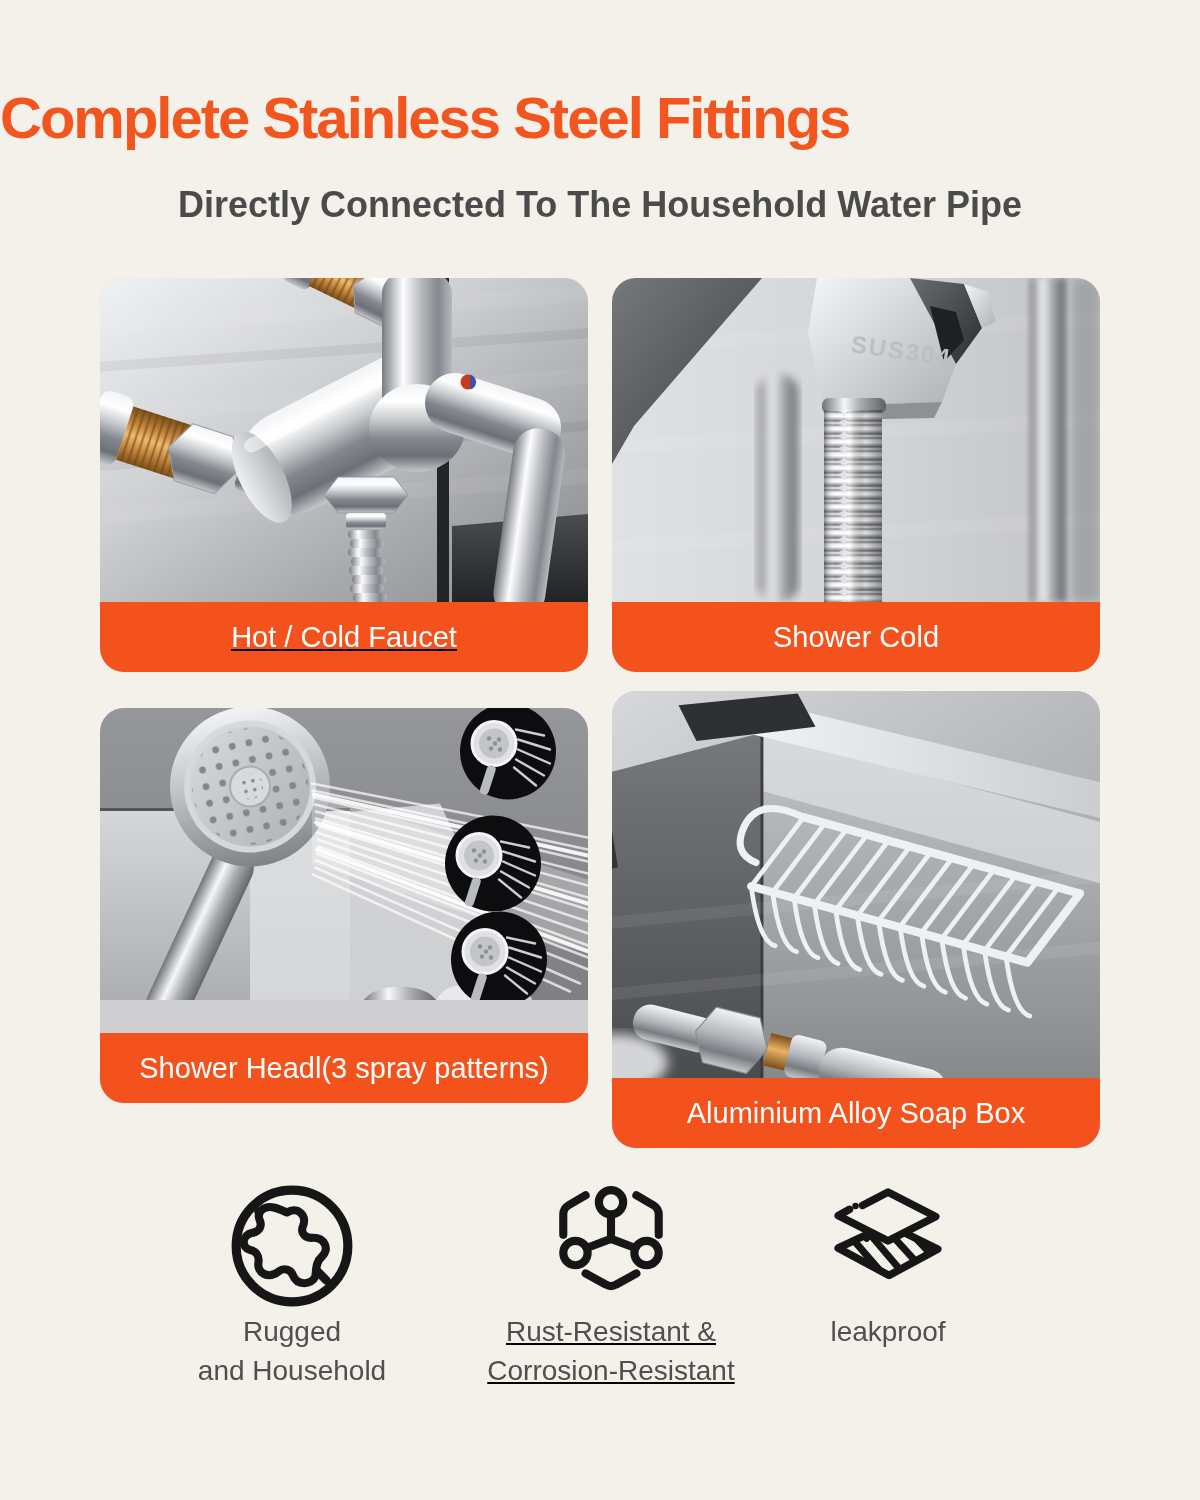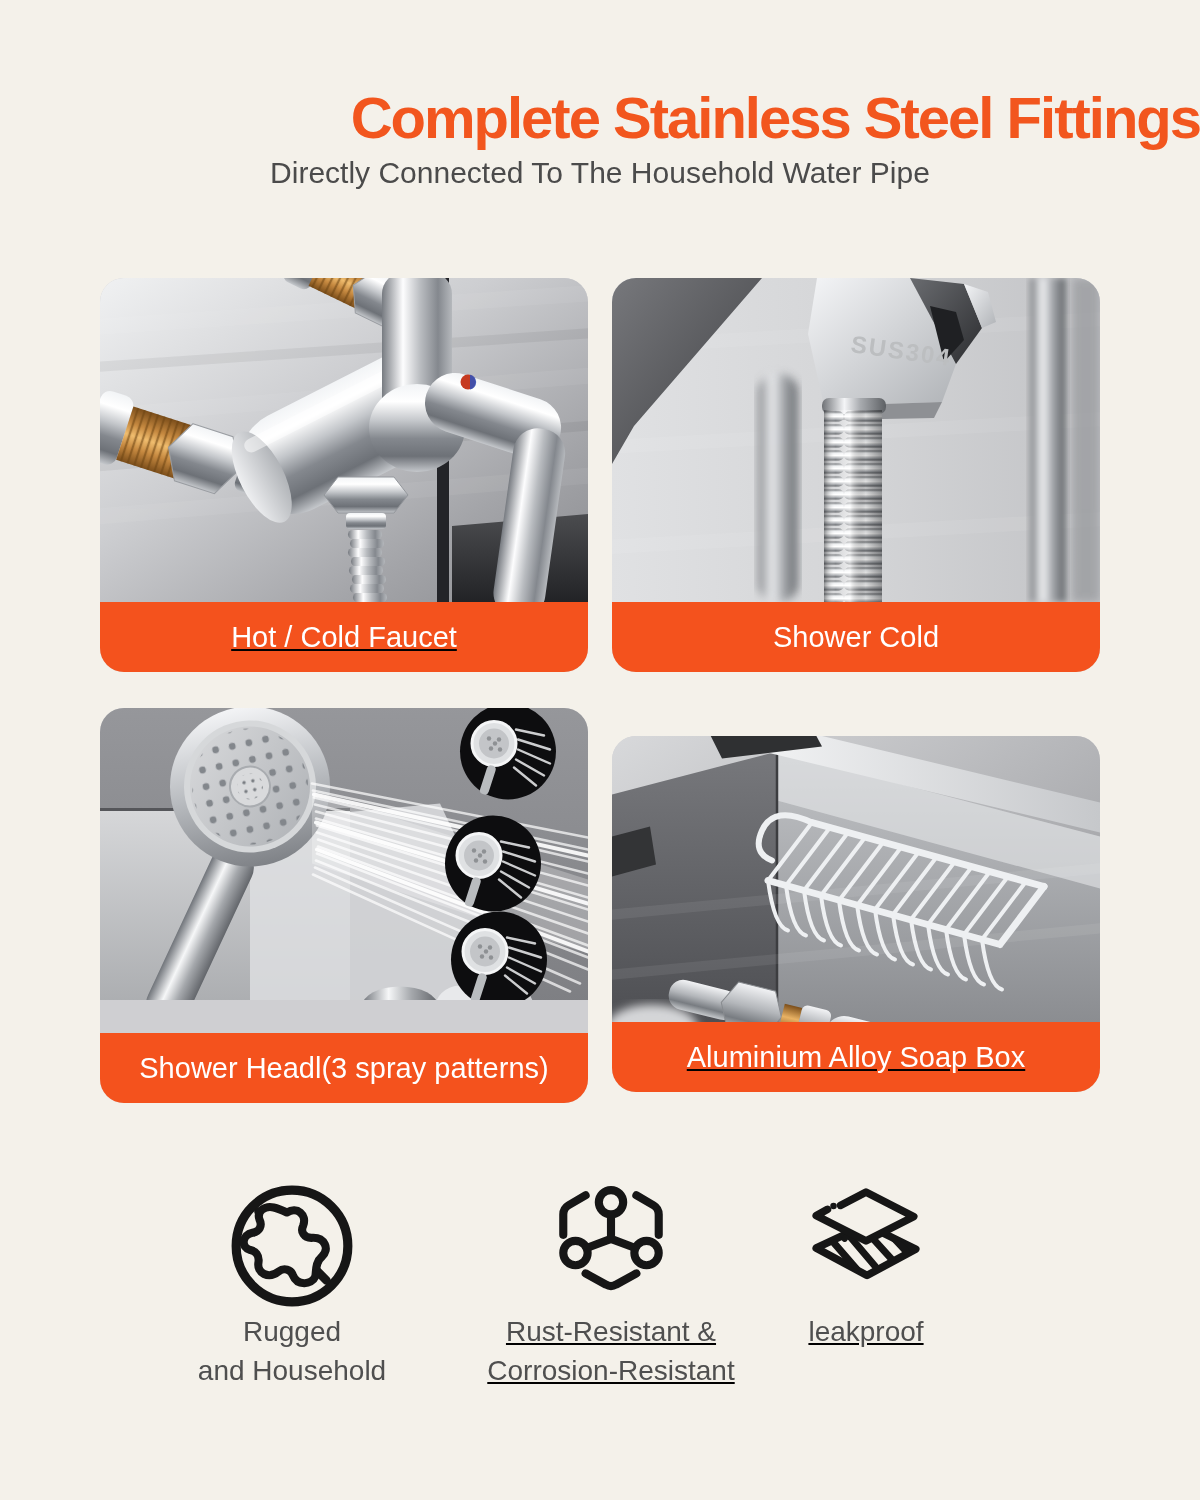--- a/index.html
+++ b/index.html
@@ -1,33 +1,33 @@
 <!DOCTYPE html>
 <html><head>
 <meta charset="utf-8">
 <style>
   html,body{margin:0;padding:0;background:#f4f1ea;}
   body{font-family:"Liberation Sans",sans-serif;}
   .page{position:relative;width:1200px;height:1500px;margin:0 auto;background:#f4f1ea;overflow:hidden;}
-  .title{position:absolute;left:0;top:84px;width:100%;text-align:right;
+  .title{position:absolute;left:0;top:84px;width:100%;text-align:left;
          font-size:58px;font-weight:bold;letter-spacing:-2px;color:#f2561e;white-space:nowrap;}
-  .subtitle{position:absolute;left:0;top:156px;width:100%;text-align:center;
-         font-size:30px;color:#4b4b4b;}
+  .subtitle{position:absolute;left:0;top:184px;width:100%;text-align:center;
+         font-size:36px;color:#4b4b4b;font-weight:bold;}
   .card{position:absolute;width:488px;border-radius:24px;overflow:hidden;
         display:flex;flex-direction:column;background:#cfcfd2;}
   #card1{left:100px;top:278px;height:394px;text-decoration:underline;}
   #card2{left:612px;top:278px;height:394px;}
   #card3{left:100px;top:708px;height:395px;gap:33px;}
-  #card4{left:612px;top:736px;height:356px;text-decoration:underline;}
+  #card4{left:612px;top:691px;height:457px;}
   .photo{flex:1 1 auto;position:relative;}
   .photo svg{position:absolute;left:0;top:0;width:100%;height:100%;display:block;}
   .caption{flex:0 0 70px;height:70px;background:#f4521d;color:#ffffff;
            display:flex;align-items:center;justify-content:center;font-size:29px;}
   .feature{position:absolute;top:1180px;width:360px;text-align:center;}
-  #feat1{left:112px;} #feat2{left:431px;text-decoration:underline;} #feat3{left:686px;text-decoration:underline;}
+  #feat1{left:112px;} #feat2{left:431px;text-decoration:underline;} #feat3{left:708px;}
   .ficon{width:132px;height:132px;margin:0 auto;display:block;}
   .flabel{font-size:28px;color:#4f4f4f;line-height:1.4;}
 </style>
 </head>
 <body>
 
 <div class="page">
 
   <div class="title">Complete Stainless Steel Fittings</div>
   <div class="subtitle">Directly Connected To The Household Water Pipe</div>

